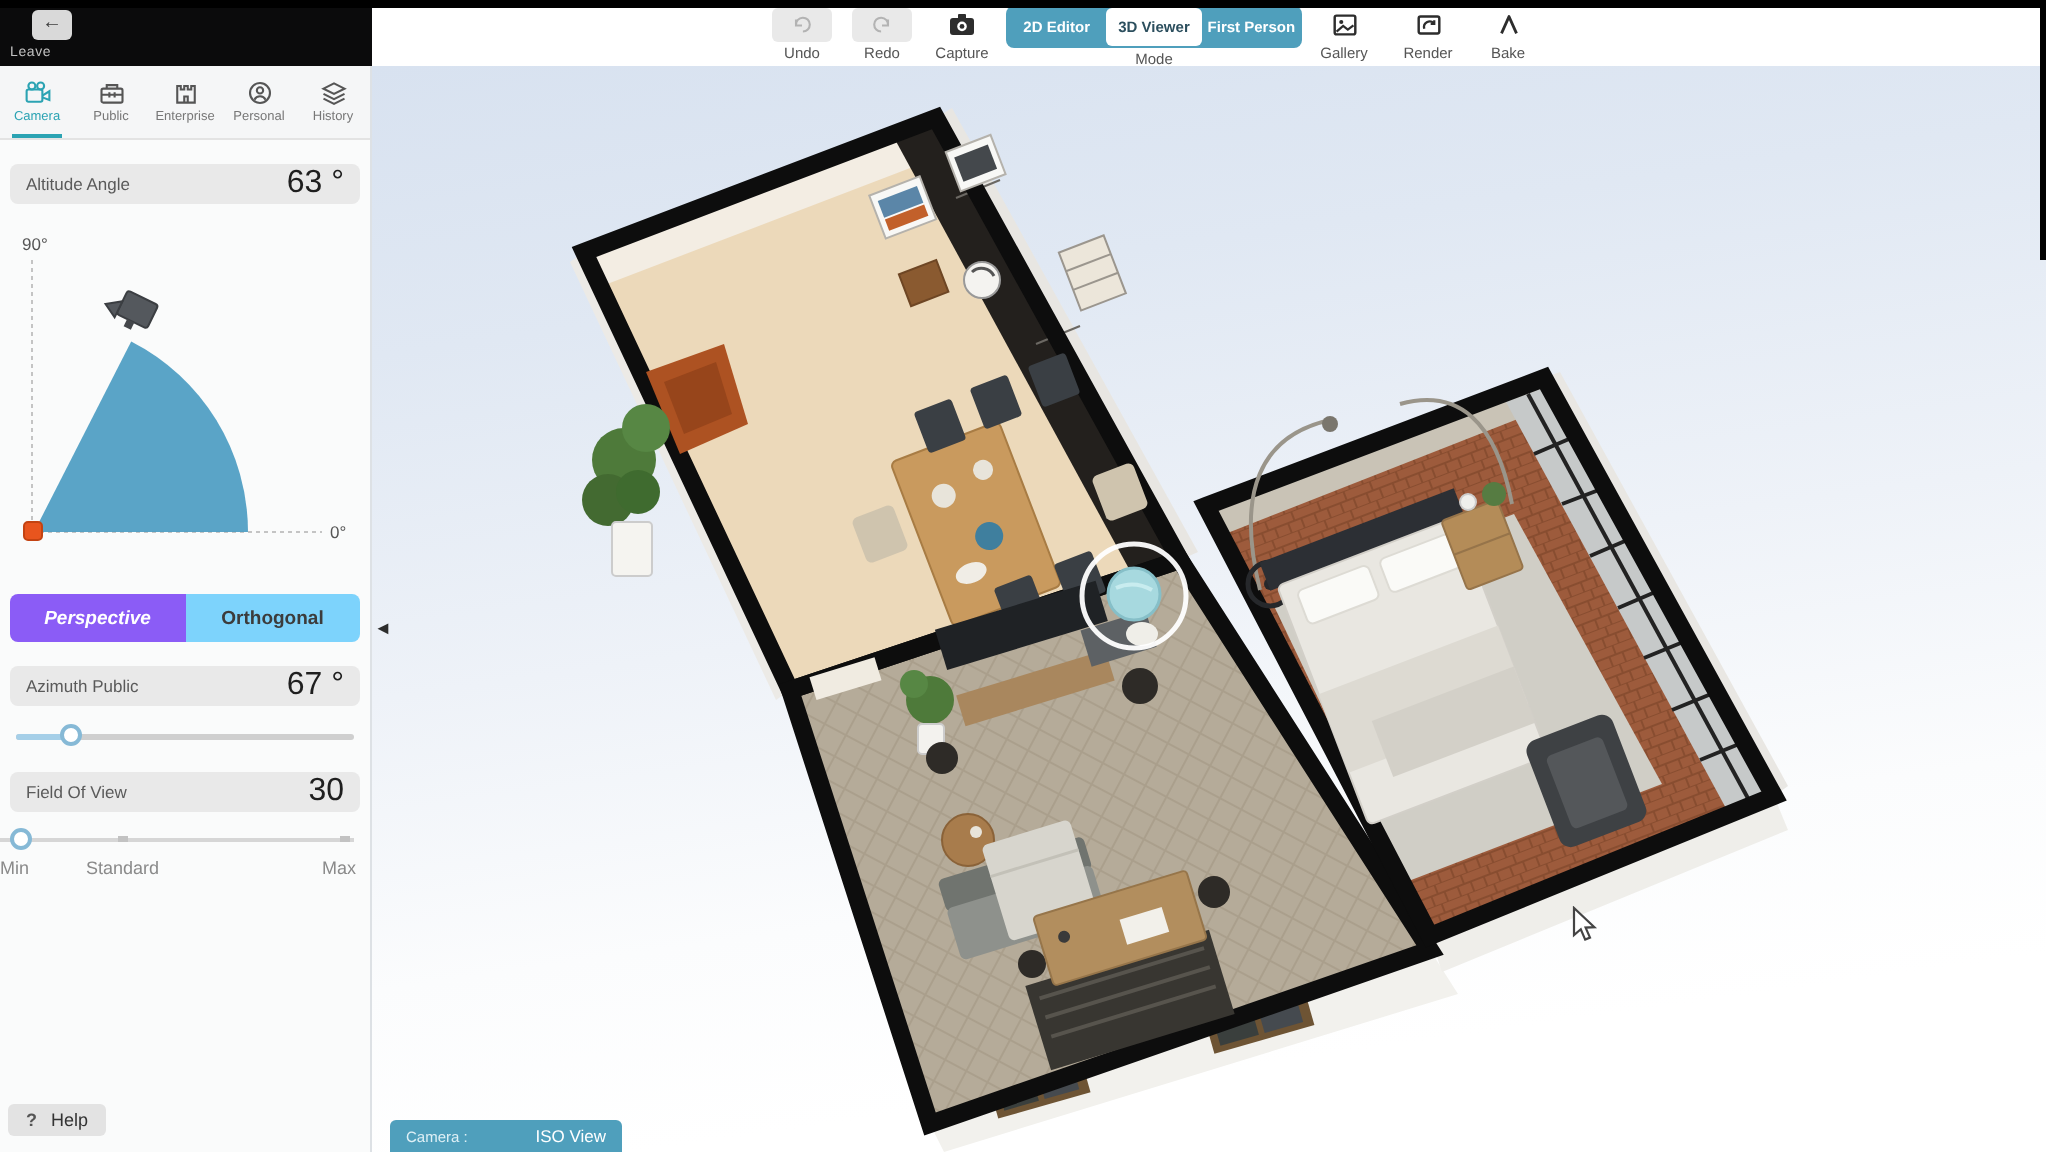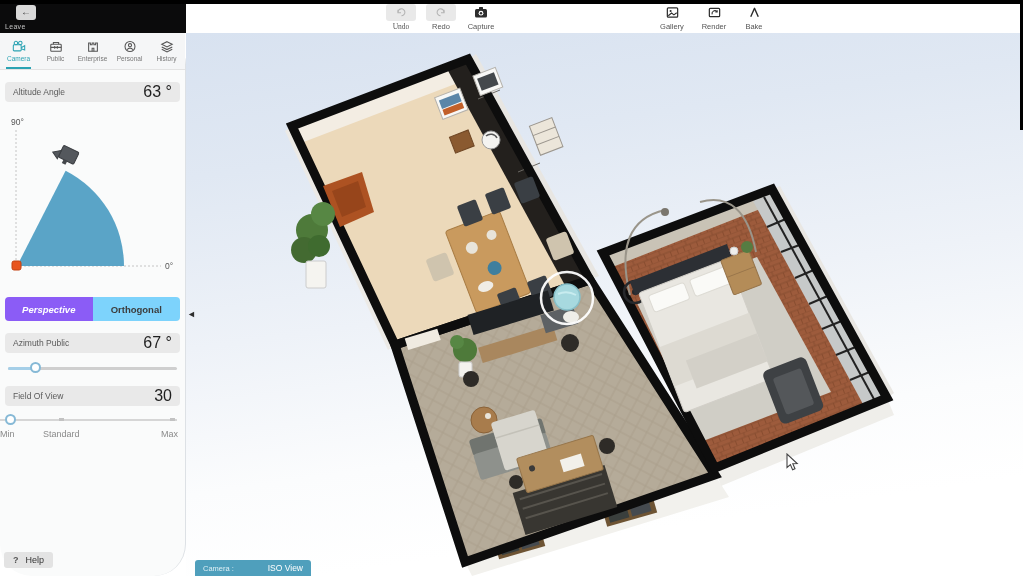--- a/index.html
+++ b/index.html
@@ -14,34 +14,34 @@
   
   .header { position:absolute; top:0; left:0; width:100%; height:33px; background:#ffffff; z-index:40; }
   .leave-block { position:absolute; top:0; left:0; width:186px; height:33px; background:#0b0b0c; }
   .back-btn { position:absolute; left:16px; top:5px; width:20px; height:15px; background:#d9d9d9; border-radius:3px; color:#3c3c3c; font-size:10px; line-height:14px; text-align:center; cursor:pointer; }
   .leave-label { position:absolute; left:5px; top:23px; font-size:7px; color:#c2c2c2; letter-spacing:.3px; }
 
   .tool { position:absolute; top:3px; text-align:center; font-size:7.5px; color:#555; }
   .tool .ic { height:18px; display:flex; align-items:center; justify-content:center; }
   .tool .lbl { margin-top:1px; }
   .icon-btn { width:30px; height:17px; background:#e9e9e9; border-radius:3px; display:flex; align-items:center; justify-content:center; }
-  .t-undo { left:383px; width:36px;font-family:Liberation Serif, serif; }
+  .t-undo { left:383px; width:36px; }
   .t-redo { left:423px; width:36px; }
   .t-capture { left:461px; width:40px; }
   .t-mode { left:503px; width:148px; }
   .t-gallery { left:650px; width:44px; }
   .t-render { left:692px; width:44px; }
   .t-bake { left:734px; width:40px; }
 
   .mode-seg { height:21px; background:#4f9fbc; border-radius:4px; display:flex; align-items:stretch; padding:1px; }
   .mode-seg .seg { flex:1; display:flex; align-items:center; justify-content:center; font-size:7.5px; font-weight:bold; color:#fff; cursor:pointer; }
   .mode-seg .seg.sel { background:#fff; color:#2c4f5e; border-radius:3px; }
 
   
-  .sidebar { position:absolute; top:33px; left:0; width:186px; bottom:0; background:#fafbfb; border-right:1px solid #dde1e5; z-index:30;border-radius:32px; }
+  .sidebar { position:absolute; top:33px; left:0; width:186px; bottom:0; background:#fafbfb; border-right:1px solid #dde1e5; z-index:30; }
   .tabs { height:37px; display:flex; background:#f5f6f7; border-bottom:1px solid #e3e3e3; }
   .tab { flex:1; display:flex; flex-direction:column; align-items:center; justify-content:center; gap:2px; font-size:6.5px; color:#777; cursor:pointer; position:relative; }
   .tab svg { stroke:#555; }
   .tab.active { color:#2ba3b3; }
   .tab.active svg { stroke:#2ba3b3; }
   .tab.active::after { content:""; position:absolute; bottom:0; left:15%; width:70%; height:2px; background:#2ba3b3; }
 
   .field-row { margin:12px 5px 0 5px; height:20px; background:#e9e9e9; border-radius:4px; display:flex; align-items:center; justify-content:space-between; padding:0 8px; }
   .field-row .f-label { font-size:8.5px; color:#5a5a5a; }
   .field-row .f-value { font-size:16px; font-weight:normal; color:#1f1f1f; }
@@ -120,20 +120,28 @@
           <svg width="16" height="16" viewBox="0 0 16 16">
             <rect x="6" y="3" width="4" height="2.5" rx="0.5" fill="#2d2d2d"></rect>
             <rect x="2" y="5" width="12" height="8.5" rx="1.5" fill="#2d2d2d"></rect>
             <circle cx="8" cy="9.2" r="2.4" fill="#fff"></circle>
             <circle cx="8" cy="9.2" r="1.2" fill="#2d2d2d"></circle>
           </svg>
         </div>
       <div class="lbl">Capture</div>
     </div>
 
+    <div class="tool t-mode">
+      <div class="mode-seg">
+        <div class="seg">2D Editor</div>
+        <div class="seg sel">3D Viewer</div>
+        <div class="seg">First Person</div>
+      </div>
+      <div class="lbl">Mode</div>
+    </div>
 
     <div class="tool t-gallery">
       <div class="ic">
           <svg width="15" height="15" viewBox="0 0 16 16">
             <rect x="2.5" y="3" width="11" height="10" rx="1" fill="none" stroke="#2d2d2d" stroke-width="1.3"></rect>
             <circle cx="6" cy="6.4" r="1.1" fill="#2d2d2d"></circle>
             <path d="M3.5 11.5 L7 8.5 L9.5 10.5 L12.5 8.2" fill="none" stroke="#2d2d2d" stroke-width="1.2"></path>
           </svg>
         </div>
       <div class="lbl">Gallery</div>

